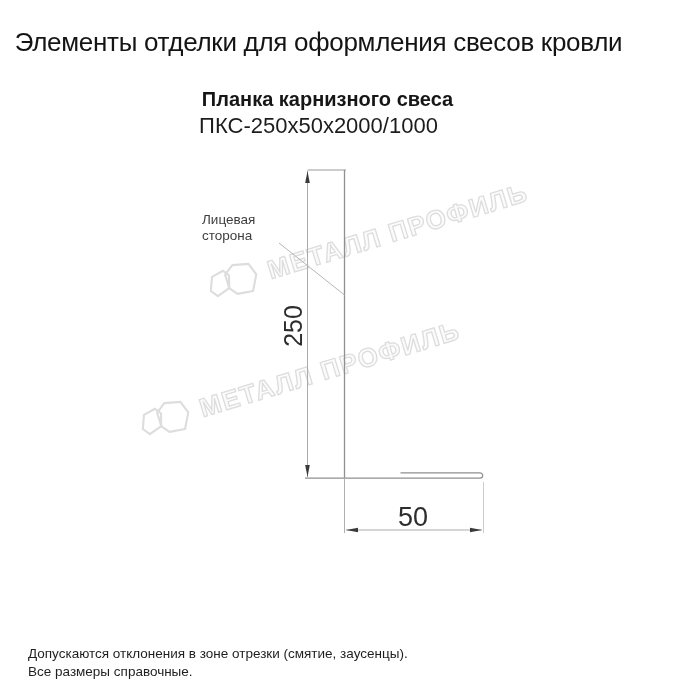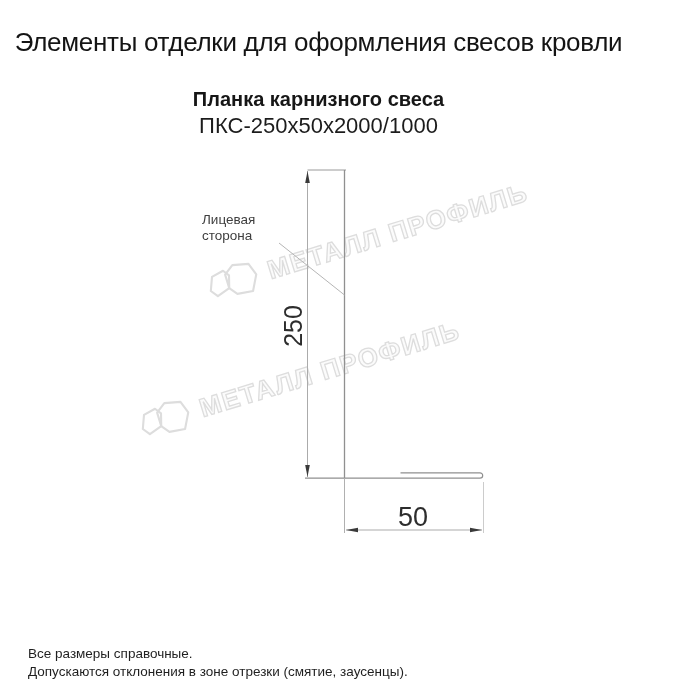--- a/index.html
+++ b/index.html
@@ -4,21 +4,21 @@
 <style>
   html,body{margin:0;padding:0;}
   body{
     width:700px;height:700px;background:#ffffff;position:relative;overflow:hidden;
     font-family:"Liberation Sans", sans-serif;
   }
   .abs{position:absolute;}
   .centered{left:0;width:637px;text-align:center;}
 
   .page-title{top:27px;font-size:26px;font-weight:400;letter-spacing:-0.3px;color:#141414;white-space:nowrap;}
-  .product-name{top:88px;font-size:20px;font-weight:700;color:#161616;}
+  .product-name{top:88px;font-size:20px;font-weight:700;color:#161616;margin-left:9px;}
   .product-code{top:113px;font-size:22px;font-weight:400;color:#1c1c1c;}
 
   
   .wm{position:absolute;display:flex;align-items:center;gap:8px;
       transform-origin:0 50%;transform:rotate(-17deg);pointer-events:none;}
   .wm-a{left:205px;top:264px;height:52px;}
   .wm-b{left:137px;top:402px;height:52px;}
   .wm-text{
     font-size:26px;font-weight:700;letter-spacing:1.5px;white-space:nowrap;
     color:#fbfbfb;-webkit-text-stroke:1.3px #dddddd;
@@ -85,15 +85,15 @@
   <text class="dim-text dim-text-50" x="413" y="526" text-anchor="middle">50</text>
 </svg>
 
 <div class="abs centered page-title">Элементы отделки для оформления свесов кровли</div>
 <div class="abs centered product-name">Планка карнизного свеса</div>
 <div class="abs centered product-code">ПКС-250х50х2000/1000</div>
 
 <div class="abs face-label">Лицевая сторона</div>
 
 <div class="abs footer">
+  <div>Допускаются отклонения в зоне отрезки (смятие, заусенцы).</div>
   <div>Все размеры справочные.</div>
-  <div>Допускаются отклонения в зоне отрезки (смятие, заусенцы).</div>
 </div>
 
 </body></html>

